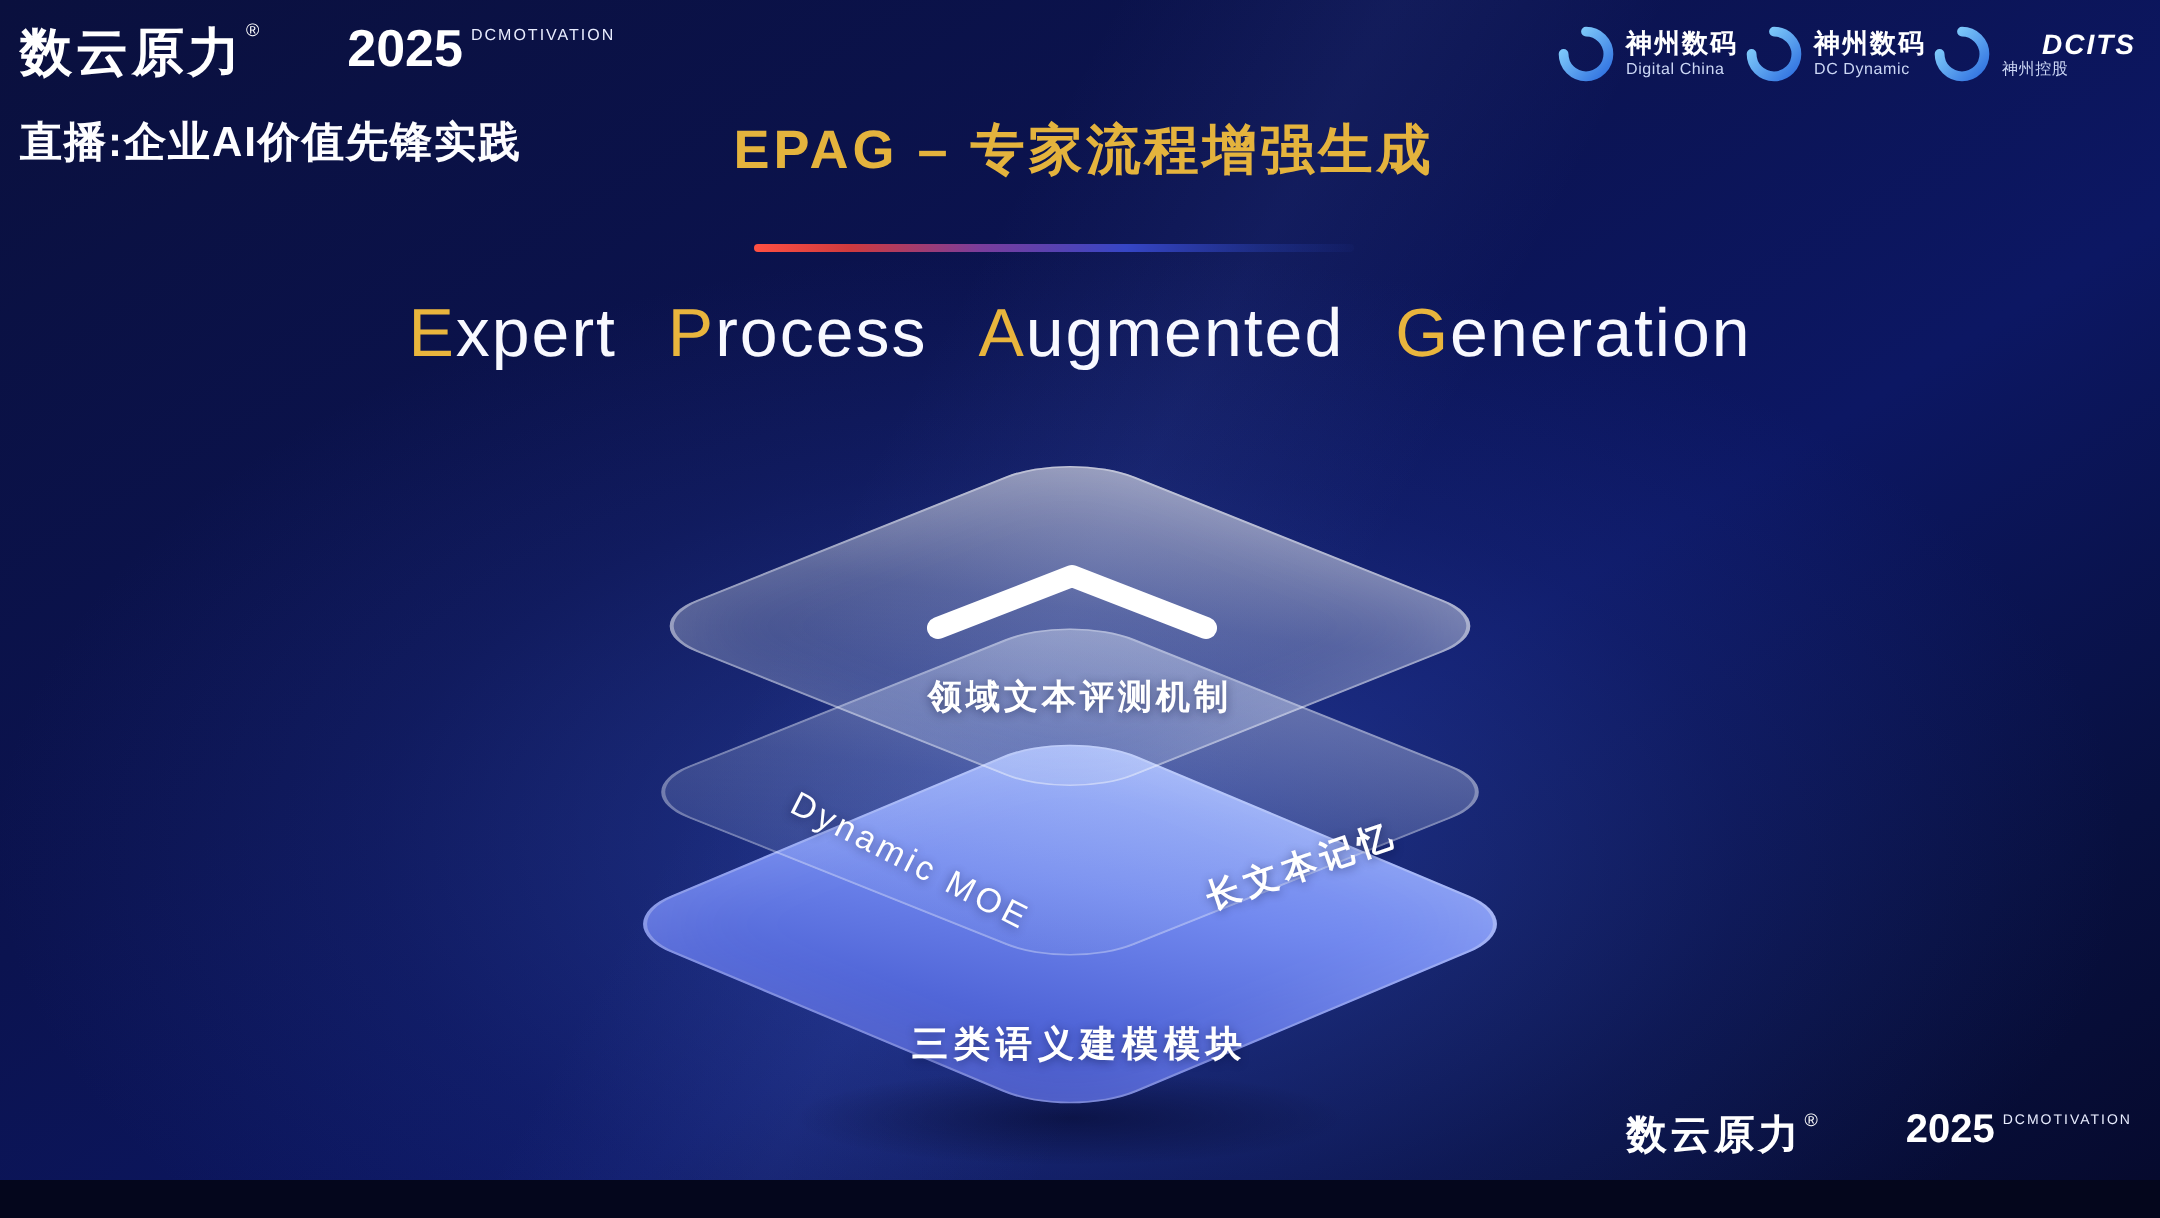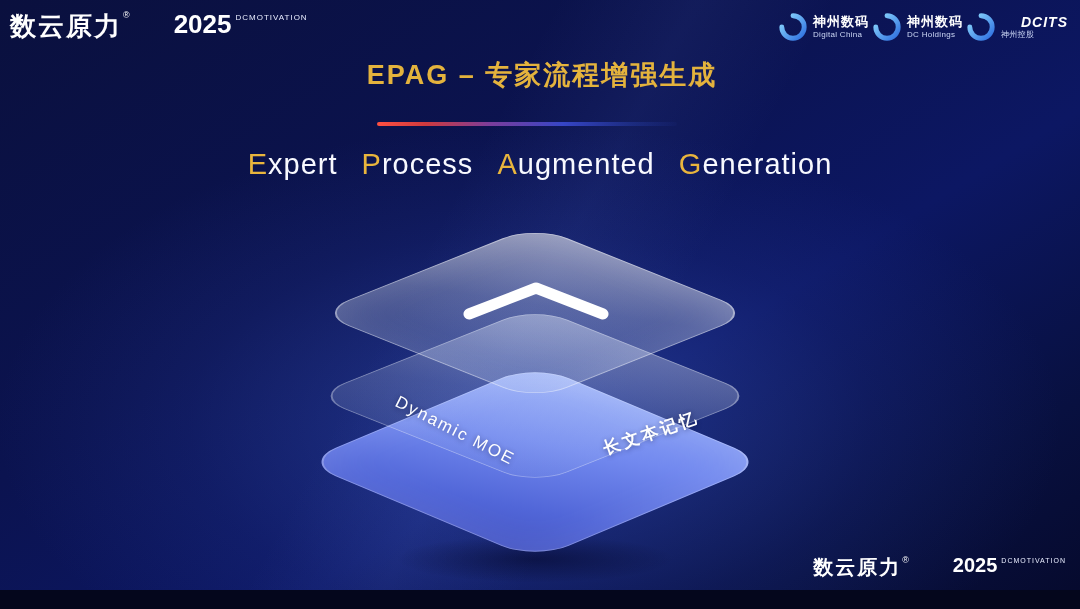--- a/index.html
+++ b/index.html
@@ -50,21 +50,21 @@
   .epag-subtitle {
     position:absolute; left:4px; right:0; top:57px; text-align:center;
     color:#e4b33d; font-size:27px; font-weight:700; letter-spacing:2px;
   }
   .underline {
     position:absolute; top:122px; left:calc(50% - 163px); width:300px; height:4px; border-radius:3px;
     background:linear-gradient(90deg,#ff5042 0%,#cf3a3e 16%,#7a3d9c 38%,#3646c6 62%,rgba(44,70,190,0.35) 85%,rgba(44,70,190,0.05) 100%);
   }
   .main-title {
     position:absolute; left:0; right:0; top:148px; text-align:center;
-    font-size:29px; font-weight:400; letter-spacing:1px; color:#f8f9ff;
+    font-size:34px; font-weight:400; letter-spacing:1px; color:#f8f9ff;
   }
   .main-title .word + .word { margin-left:15px; }
   .main-title .initial { color:#e9b53d; }
 
   
   .layer { position:absolute; }
   .stack-shadow {
     position:absolute; left:395px; top:535px; width:280px; height:48px; z-index:1;
     background:radial-gradient(ellipse at center, rgba(0,0,25,0.45) 0%, rgba(0,0,25,0) 70%);
   }
@@ -109,20 +109,21 @@
   <div class="brand brand-top">
     <span class="brand-name">数云原力</span>
     <span class="brand-reg">®</span>
     <span class="brand-year">2025</span>
     <span class="brand-motto">
       <span>DC</span>
       <span>MOTIVATION</span>
     </span>
   </div>
 
+  <div class="live-banner">直播:企业AI价值先锋实践</div>
 
   <div class="partner-row">
     <div class="logo-item">
       <span class="swirl">
         <svg width="28" height="28" viewBox="0 0 40 40">
           <defs>
             <linearGradient id="swirlGrad" x1="0" y1="0" x2="1" y2="1">
               <stop offset="0" stop-color="#8fdcff"></stop>
                 <stop offset="1" stop-color="#2e6fe0"></stop>
             </linearGradient>
@@ -136,21 +137,21 @@
       </span>
     </div>
     <div class="logo-item">
       <span class="swirl">
         <svg width="28" height="28" viewBox="0 0 40 40">
           <path d="M20 4 A16 16 0 1 1 4 20" fill="none" stroke="url(#swirlGrad)" stroke-width="7" stroke-linecap="round"></path>
         </svg>
       </span>
       <span class="logo-text">
         <span class="logo-primary">神州数码</span>
-        <span class="logo-secondary">DC Holdings</span>
+        <span class="logo-secondary">DC Dynamic</span>
       </span>
     </div>
     <div class="logo-item dcits">
       <span class="swirl">
         <svg width="28" height="28" viewBox="0 0 40 40">
           <path d="M20 4 A16 16 0 1 1 4 20" fill="none" stroke="url(#swirlGrad)" stroke-width="7" stroke-linecap="round"></path>
         </svg>
       </span>
       <span class="logo-text">
         <span class="logo-primary">DCITS</span>
@@ -171,22 +172,24 @@
 
   <div class="stack-shadow"></div>
   <div class="layer layer-bottom"></div>
   <div class="layer layer-middle"></div>
   <div class="layer layer-top"></div>
 
   <svg class="chevron" width="158" height="46" viewBox="0 0 158 46">
     <path d="M12 37 L79 11 L146 37" fill="none" stroke="#ffffff" stroke-width="11" stroke-linecap="round" stroke-linejoin="round"></path>
   </svg>
 
+  <div class="dlabel label-top">领域文本评测机制</div>
   <div class="dlabel label-mid-left">Dynamic MOE</div>
   <div class="dlabel label-mid-right">长文本记忆</div>
+  <div class="dlabel label-bottom">三类语义建模模块</div>
 
   <div class="brand brand-bottom">
     <span class="brand-name">数云原力</span>
     <span class="brand-reg">®</span>
     <span class="brand-year">2025</span>
     <span class="brand-motto">
       <span>DC</span>
       <span>MOTIVATION</span>
     </span>
   </div>

